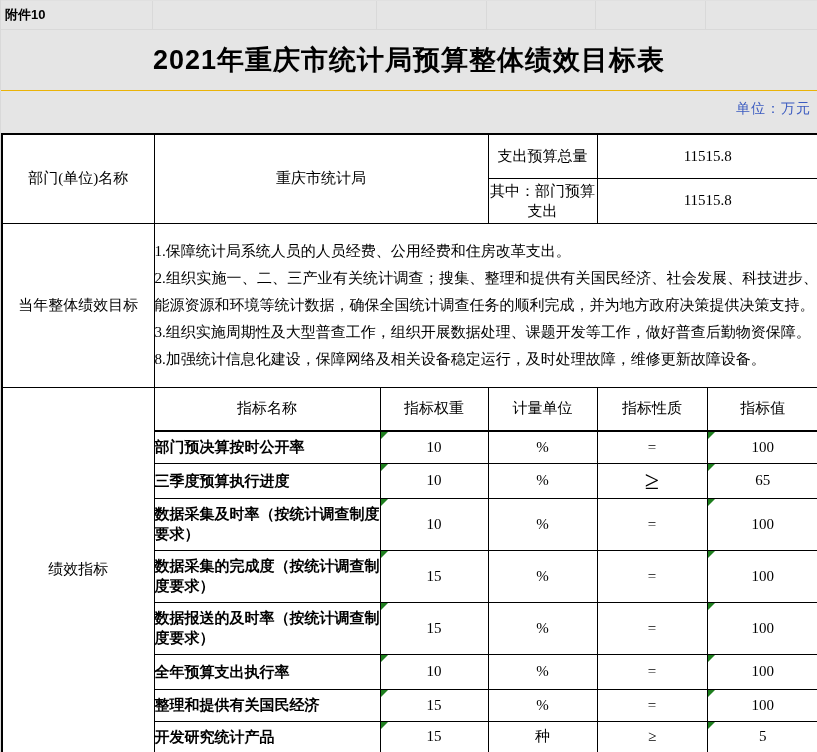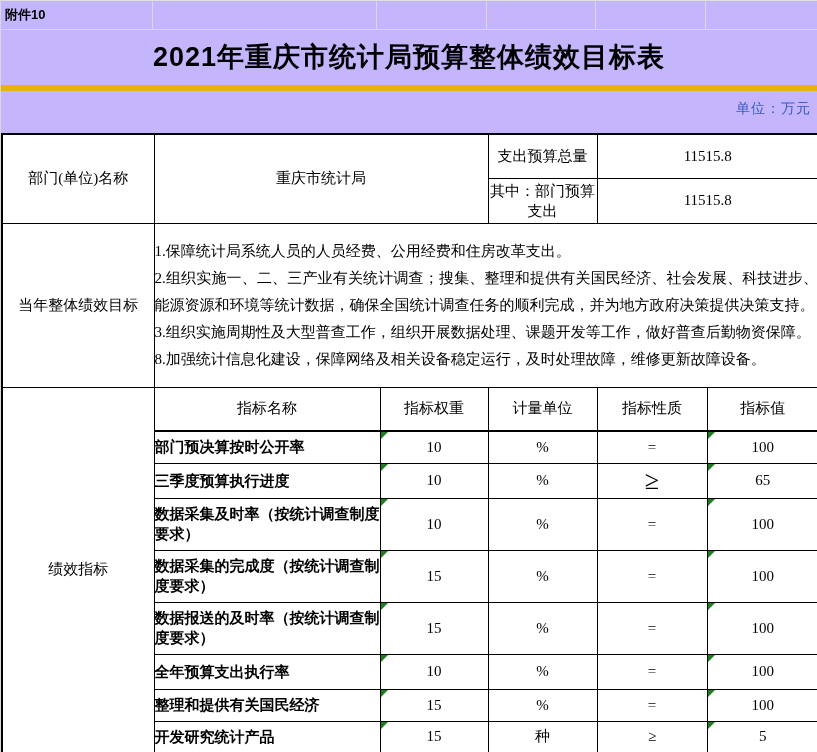--- a/index.html
+++ b/index.html
@@ -1,19 +1,19 @@
 <!DOCTYPE html>
 <html><head>
 <meta charset="utf-8">
 <style>
   html,body{margin:0;padding:0;background:#fff;}
   .sheet{
     position:relative;
     width:817px;height:752px;
-    background:#c4b5fd;
+    background:#e5e5e5;
     font-family:"Liberation Serif", serif;
     color:#000;
     border-left:1px solid #d9d9d9;
     box-sizing:border-box;
     overflow:hidden;
   }
   
   .grid-row{display:flex;height:29px;border-top:1px solid #e0e0e0;box-sizing:border-box;}
   .grid-cell{
     box-sizing:border-box;
@@ -29,21 +29,21 @@
   .grid-cell.c5{width:110px;}
   .grid-cell.c6{width:111px;border-right:none;}
   .attach{
     font-family:"Liberation Sans", sans-serif;
     font-weight:bold;font-size:13px;padding-left:4px;
   }
   
   .title-row{
     height:62px;box-sizing:border-box;
     display:flex;align-items:center;justify-content:center;
-    border-bottom:6px solid #eab308;
+    border-bottom:1px solid #eab308;
   }
   .title-row .title{
     font-family:"Liberation Sans", sans-serif;
     font-weight:bold;font-size:27px;letter-spacing:1px;
   }
   
   .unit-row{
     height:42px;box-sizing:border-box;
     display:flex;align-items:flex-end;justify-content:flex-end;
     padding:0 6px 15px 0;

